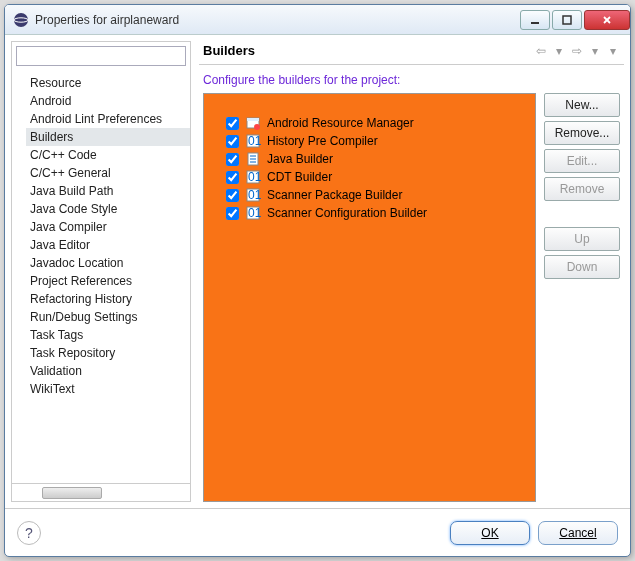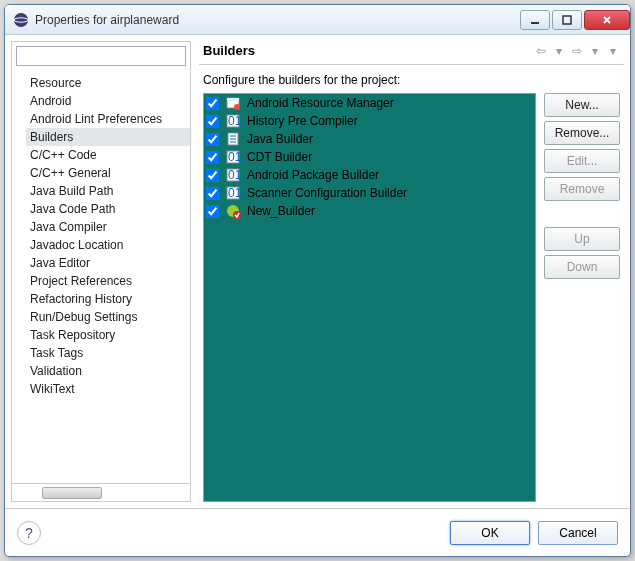--- a/index.html
+++ b/index.html
@@ -20,34 +20,34 @@
 .tree { flex: 1; overflow-y: auto; padding: 4px 0 4px 14px; }
 .tree-item { padding: 2px 4px; color: #222; cursor: pointer; white-space: nowrap; }
 .tree-item.sel { background: #e3e7ea; }
 .scrollbox { height: 18px; border-top: 1px solid #ccc; display:flex; align-items:center; }
 .scrollbox .thumb { height: 12px; width: 60px; margin-left: 30px; background: linear-gradient(#eee,#ccc); border:1px solid #aaa; border-radius:2px;}
 .right { flex: 1; display: flex; flex-direction: column; }
 .header { display:flex; align-items:center; justify-content:space-between; padding: 2px 4px 6px 4px; border-bottom:1px solid #ccc;}
 .header h2 { font-size: 13px; font-weight: bold; }
 .header .nav { display:flex; gap:4px; align-items:center; color:#999; }
 .navbtn { width:14px; height:14px; display:flex; align-items:center; justify-content:center; color:#999; }
-.desc { padding: 8px 4px 6px 4px; color:#000000; }
+.desc { padding: 8px 4px 6px 4px; color:#6d28d9; }
 .content { flex:1; display:flex; gap:8px; padding: 0 4px; }
-.list { flex:1; border:1px solid #999; background:#0f766e; padding:0; overflow:auto; }
+.list { flex:1; border:1px solid #999; background:#f97316; padding:20px; overflow:auto; }
 .row { display:flex; align-items:center; gap:6px; padding:1px 2px; }
 .row input[type=checkbox]{ width:13px; height:13px; }
 .row .bicon { width:16px; height:16px; }
 .btns { width:76px; display:flex; flex-direction:column; gap:4px; }
 .btns button { height:24px; border:1px solid #9aa; border-radius:2px; background:linear-gradient(#fdfdfd,#e7e9ec); cursor:pointer; color:#222;}
 .btns button:disabled { color:#999; cursor:default; }
 .btns .spacer { height:18px; }
 .footer { height:48px; border-top:1px solid #ccc; display:flex; align-items:center; padding:0 12px; gap:8px; }
 .footer .help { width:24px; height:24px; border:1px solid #bbb; border-radius:12px; display:flex; align-items:center; justify-content:center; color:#557; font-size:14px; cursor:pointer;}
 .footer .fill { flex:1; }
-.footer button { width:80px; height:24px; border:1px solid #7aa0ca; border-radius:2px; background:linear-gradient(#fdfdfd,#e7eef7); cursor:pointer;}
+.footer button { width:80px; height:24px; border:1px solid #7aa0ca; border-radius:7px; background:linear-gradient(#fdfdfd,#e7eef7); cursor:pointer;text-decoration:underline;}
 .footer button.ok { border-color:#4a80c0; box-shadow:0 0 3px #6af;}
 </style>
 </head>
 <body>
 
 <div class="window">
   <div class="titlebar">
     <svg class="eclipse-icon" viewBox="0 0 16 16">
         <circle cx="8" cy="8" r="7" fill="#3b3b6d"></circle>
         <ellipse cx="8" cy="8" rx="7" ry="2.2" fill="none" stroke="#fff" stroke-width="1"></ellipse>
@@ -79,29 +79,29 @@
         <input type="text" placeholder="" style="">
       </div>
       <div class="tree" id="tree">
           <div class="tree-item">Resource</div>
           <div class="tree-item">Android</div>
           <div class="tree-item">Android Lint Preferences</div>
           <div class="tree-item sel">Builders</div>
           <div class="tree-item">C/C++ Code</div>
           <div class="tree-item">C/C++ General</div>
           <div class="tree-item">Java Build Path</div>
-          <div class="tree-item">Java Code Path</div>
+          <div class="tree-item">Java Code Style</div>
           <div class="tree-item">Java Compiler</div>
+          <div class="tree-item">Java Editor</div>
           <div class="tree-item">Javadoc Location</div>
-          <div class="tree-item">Java Editor</div>
           <div class="tree-item">Project References</div>
           <div class="tree-item">Refactoring History</div>
           <div class="tree-item">Run/Debug Settings</div>
+          <div class="tree-item">Task Tags</div>
           <div class="tree-item">Task Repository</div>
-          <div class="tree-item">Task Tags</div>
           <div class="tree-item">Validation</div>
           <div class="tree-item">WikiText</div>
         </div>
       <div class="scrollbox">
           <div class="thumb"></div>
         </div>
     </div>
 
     <div class="right">
       <div class="header">
@@ -151,38 +151,29 @@
                   <text x="3" y="12" font-size="8" fill="#06c">010</text>
                 </svg></span>
               <span>CDT Builder</span>
             </div>
             <div class="row">
               <input type="checkbox" checked="" style="">
               <span class="bicon"><svg viewBox="0 0 16 16">
                   <rect x="2" y="2" width="12" height="12" fill="#fff" stroke="#888"></rect>
                   <text x="3" y="12" font-size="8" fill="#06c">010</text>
                 </svg></span>
-              <span>Android Package Builder</span>
+              <span>Scanner Package Builder</span>
             </div>
             <div class="row">
               <input type="checkbox" checked="" style="">
               <span class="bicon"><svg viewBox="0 0 16 16">
                   <rect x="2" y="2" width="12" height="12" fill="#fff" stroke="#888"></rect>
                   <text x="3" y="12" font-size="8" fill="#06c">010</text>
                 </svg></span>
               <span>Scanner Configuration Builder</span>
-            </div>
-            <div class="row">
-              <input type="checkbox" checked="" style="">
-              <span class="bicon"><svg viewBox="0 0 16 16">
-                  <circle cx="8" cy="8" r="6" fill="#9c3"></circle>
-                  <circle cx="12" cy="12" r="4" fill="#c33"></circle>
-                  <path d="M10 12 L12 14 L14 10" stroke="#fff" fill="none" stroke-width="1.5"></path>
-                </svg></span>
-              <span>New_Builder</span>
             </div>
           </div>
         <div class="btns">
           <button>New...</button>
           <button>Remove...</button>
           <button disabled="">Edit...</button>
           <button disabled="">Remove</button>
           <div class="spacer"></div>
           <button disabled="">Up</button>
           <button disabled="">Down</button>

